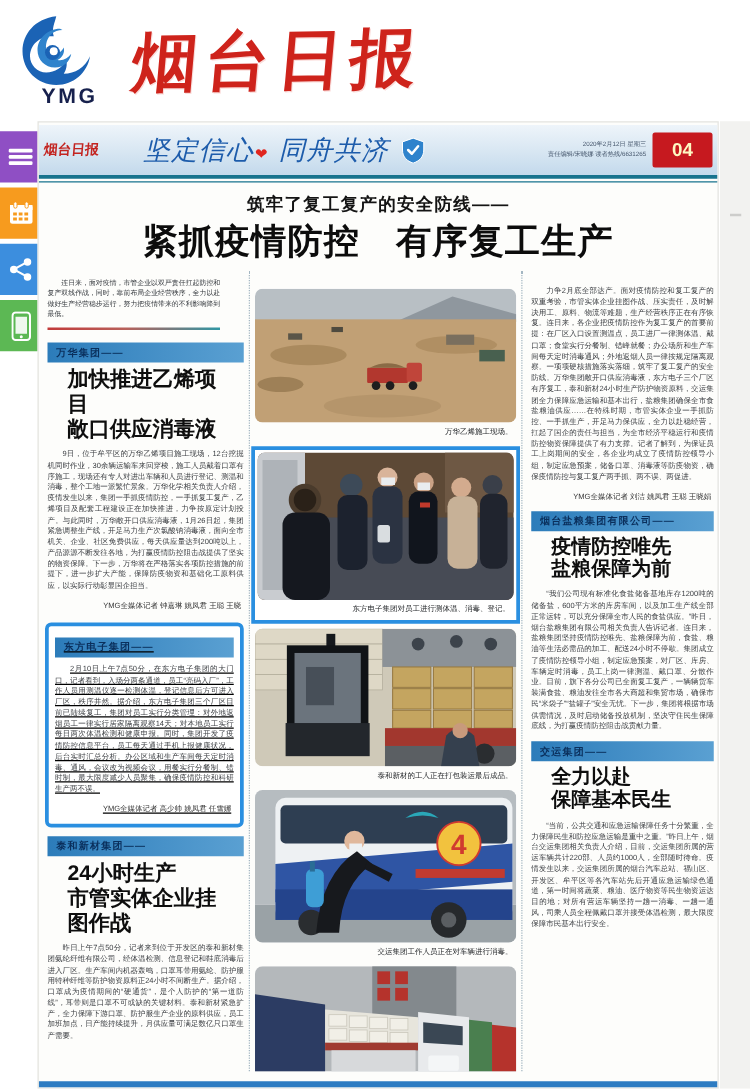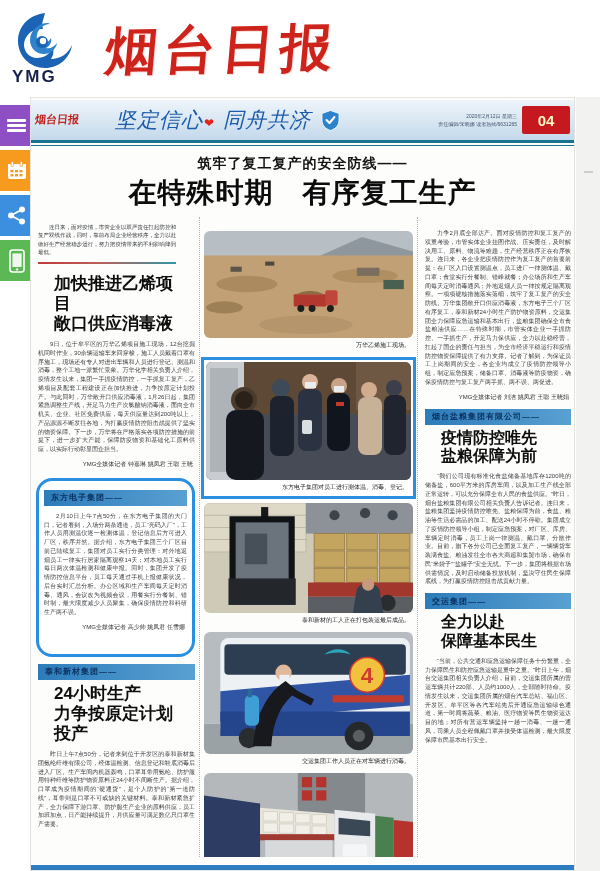--- a/index.html
+++ b/index.html
@@ -3,21 +3,21 @@
 <meta charset="utf-8">
 <style>
   html,body{margin:0;padding:0;}
   body{
     width:600px;height:871px;position:relative;overflow:hidden;
     background:#ffffff;font-family:"Liberation Sans",sans-serif;
     -webkit-font-smoothing:antialiased;
   }
   
   .topbar{position:absolute;left:0;top:0;width:600px;height:97px;background:#fff;display:flex;align-items:center;}
-  .logo{display:flex;flex-direction:column;align-items:flex-start;margin-left:12px;cursor:pointer;}
+  .logo{display:flex;flex-direction:column;align-items:flex-end;margin-left:12px;cursor:pointer;}
   .logo svg{width:66px;height:62px;display:block;}
   .logo-abbr{font-size:17px;font-weight:bold;color:#17214d;letter-spacing:2px;margin-top:-6px;}
   .brand{
     margin-left:28px;font-family:"DejaVu Serif",serif;font-weight:900;
     font-size:52px;color:#ce231b;transform:skew(-6deg) rotate(-1deg);
     letter-spacing:6px;line-height:1;text-shadow:1px 1px 0 #e4554d33;
   }
   
   .toolbar{position:absolute;left:0;top:105px;width:33px;display:flex;flex-direction:column;gap:4px;}
   .tool{width:33px;height:41px;display:flex;align-items:center;justify-content:center;cursor:pointer;}
@@ -65,21 +65,21 @@
   .intro{font-size:5.5px;color:#33373c;text-align:justify;line-height:1.55;width:88%;text-indent:11px;}
   .intro-rule{height:2px;width:88%;background:linear-gradient(90deg,#c23a3a 0%,#b8605a 45%,#2f97a4 100%);margin:3px 0 10px;}
   .tagbar{
     background:linear-gradient(90deg,#2c7cba,#5aa0d2);color:#0a2f5c;font-weight:bold;
     font-size:8px;padding:2.5px 7px;margin:7px 0 4px;letter-spacing:1px;
   }
   .art-headline{font-size:17px;font-weight:900;line-height:1.18;color:#0e0e0e;white-space:pre-line;margin:4px 16px 5px;}
   .col-right .art-headline{font-size:16px;}
   .art-body{font-size:6px;color:#3a3d41;text-align:justify;line-height:1.46;text-indent:12px;}
   .byline{font-size:6px;color:#333;text-align:right;margin:4px 2px 2px 0;}
-  .hl-box{border:3px solid #2a8fe0;border-radius:16px;background:#fff;padding:2px 5px 20px;margin:9px 0 4px -2px;}
+  .hl-box{border:3px solid #2a8fe0;border-radius:5px;background:#fff;padding:2px 5px 5px;margin:9px 0 4px -2px;text-decoration:underline;}
   
   .photo-card{background:#fff;border-radius:6px;}
   .photo-card svg{display:block;width:100%;border-radius:6px;}
   .caption{font-size:6px;color:#1f2225;text-align:right;margin:3px 3px 7px 0;}
   .hl-photo{border:3px solid #2a8fe0;padding:2px;margin:0 -3px 2px;background:#fff;}
   .bottom-bar{position:absolute;left:0;right:0;bottom:0;height:5px;background:#2e7cc2;}
 </style>
 </head>
 <body>
 
@@ -148,45 +148,46 @@
     </svg>
     <div class="dateinfo">
       <div>2020年2月12日 星期三</div>
       <div>责任编辑/宋晓娜 读者热线/6631265</div>
     </div>
     <div class="pageno">04</div>
   </div>
   <div class="rules"></div>
 
   <div class="kicker">筑牢了复工复产的安全防线——</div>
-  <div class="headline">在特殊时期　有序复工生产</div>
+  <div class="headline">紧抓疫情防控　有序复工生产</div>
 
   <div class="cols">
 
     <section class="col-left">
       <p class="intro">连日来，面对疫情，市管企业以双严责任扛起防控和复产双线作战，同时，靠前布局企业经营秩序，全力以赴做好生产经营稳步运行，努力把疫情带来的不利影响降到最低。</p>
       <div class="intro-rule"></div>
 
       <article>
+        <div class="tagbar">万华集团——</div>
         <h2 class="art-headline">加快推进乙烯项目
 敞口供应消毒液</h2>
         <p class="art-body">9日，位于牟平区的万华乙烯项目施工现场，12台挖掘机同时作业，30余辆运输车来回穿梭，施工人员戴着口罩有序施工，现场还有专人对进出车辆和人员进行登记、测温和消毒，整个工地一派繁忙景象。万华化学相关负责人介绍，疫情发生以来，集团一手抓疫情防控，一手抓复工复产，乙烯项目及配套工程建设正在加快推进，力争按原定计划投产。与此同时，万华敞开口供应消毒液，1月26日起，集团紧急调整生产线，开足马力生产次氯酸钠消毒液，面向全市机关、企业、社区免费供应，每天供应量达到200吨以上，产品源源不断发往各地，为打赢疫情防控阻击战提供了坚实的物资保障。下一步，万华将在严格落实各项防控措施的前提下，进一步扩大产能，保障防疫物资和基础化工原料供应，以实际行动彰显国企担当。</p>
         <div class="byline">YMG全媒体记者 钟嘉琳 姚凤君 王聪 王晓</div>
       </article>
 
       <article class="hl-box">
         <div class="tagbar">东方电子集团——</div>
         <p class="art-body">2月10日上午7点50分，在东方电子集团的大门口，记者看到，入场分两条通道，员工“亮码入厂”，工作人员用测温仪逐一检测体温，登记信息后方可进入厂区，秩序井然。据介绍，东方电子集团三个厂区目前已陆续复工，集团对员工实行分类管理：对外地返烟员工一律实行居家隔离观察14天；对本地员工实行每日两次体温检测和健康申报。同时，集团开发了疫情防控信息平台，员工每天通过手机上报健康状况，后台实时汇总分析。办公区域和生产车间每天定时消毒、通风，会议改为视频会议，用餐实行分餐制、错时制，最大限度减少人员聚集，确保疫情防控和科研生产两不误。</p>
         <div class="byline">YMG全媒体记者 高少帅 姚凤君 任雪娜</div>
       </article>
 
       <article>
         <div class="tagbar">泰和新材集团——</div>
         <h2 class="art-headline">24小时生产
-力争按原定计划投产</h2>
+市管实体企业挂图作战</h2>
         <p class="art-body">昨日上午7点50分，记者来到位于开发区的泰和新材集团氨纶纤维有限公司，经体温检测、信息登记和鞋底消毒后进入厂区。生产车间内机器轰鸣，口罩耳带用氨纶、防护服用特种纤维等防护物资原料正24小时不间断生产。据介绍，口罩成为疫情期间的“硬通货”，是个人防护的“第一道防线”，耳带则是口罩不可或缺的关键材料。泰和新材紧急扩产，全力保障下游口罩、防护服生产企业的原料供应，员工加班加点，日产能持续提升，月供应量可满足数亿只口罩生产需要。</p>
       </article>
     </section>
 
     <section class="col-mid">
 
       <div class="photo-card">
         <svg viewBox="0 0 205 105">
           <rect width="205" height="26" fill="#b8bfc4"></rect>
           <path d="M110 26 L155 6 L205 20 L205 26 Z" fill="#8f979e"></path>

